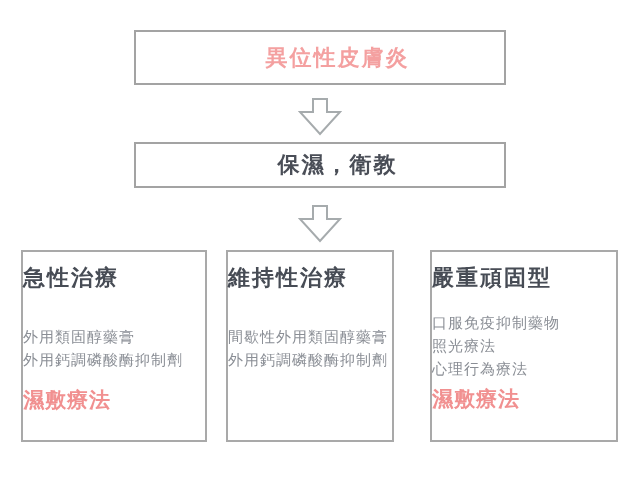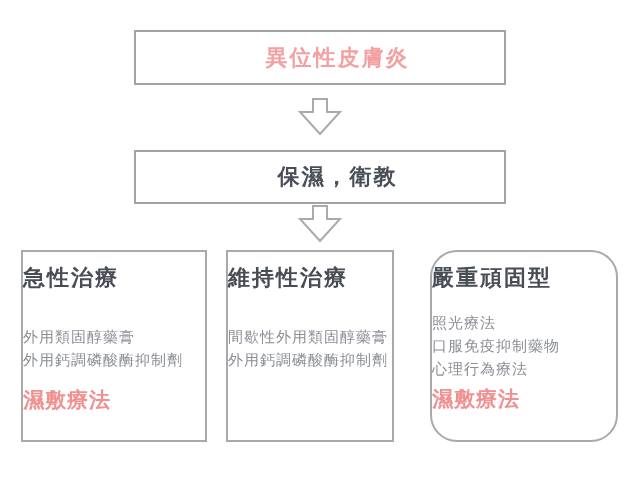--- a/index.html
+++ b/index.html
@@ -22,21 +22,21 @@
     border: 2px solid #a3a3a3;
     background: #ffffff;
     box-sizing: border-box;
     display: flex;
     align-items: center;
     justify-content: center;
     text-align: center;
     padding-left: 35px;
   }
   .box-root { top: 30px; height: 55px; }
-  .box-step2 { top: 150px; height: 54px; }
+  .box-step2 { top: 142px; height: 46px; }
   .root-label {
     color: #f4a0a0;
     font-size: 22px;
     font-weight: bold;
     letter-spacing: 2px;
   }
   .step2-label {
     color: #4a4e57;
     font-size: 22px;
     font-weight: bold;
@@ -53,21 +53,21 @@
   .branch {
     position: absolute;
     top: 250px;
     height: 192px;
     border: 2px solid #a9a9a9;
     background: #ffffff;
     box-sizing: border-box;
   }
   .branch-a { left: 21px;  width: 186px; }
   .branch-b { left: 226px; width: 168px; }
-  .branch-c { left: 430px; width: 188px; border-radius: 27px; }
+  .branch-c { left: 430px; width: 188px; }
   .branch-title {
     margin-top: 11px;
     font-size: 22px;
     line-height: 30px;
     font-weight: bold;
     color: #474c55;
     letter-spacing: 2px;
   }
   .branch-body {
     color: #8a8e95;
@@ -121,20 +121,20 @@
     <div class="branch-title">維持性治療</div>
     <div class="branch-body body-two">
       <div>間歇性外用類固醇藥膏</div>
       <div>外用鈣調磷酸酶抑制劑</div>
     </div>
   </div>
 
   <div class="branch branch-c">
     <div class="branch-title">嚴重頑固型</div>
     <div class="branch-body body-three">
+      <div>口服免疫抑制藥物</div>
       <div>照光療法</div>
-      <div>口服免疫抑制藥物</div>
       <div>心理行為療法</div>
     </div>
     <div class="branch-highlight hl-c">濕敷療法</div>
   </div>
 
 </div>
 
 </body></html>

